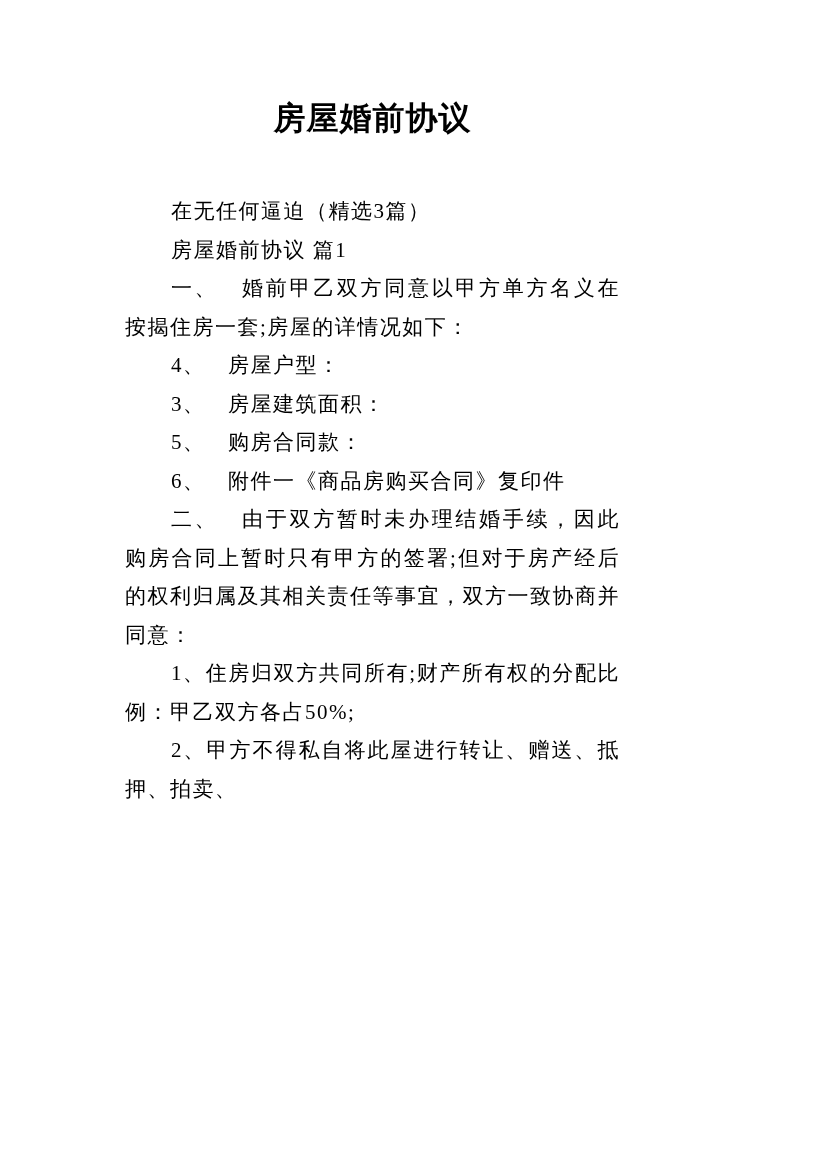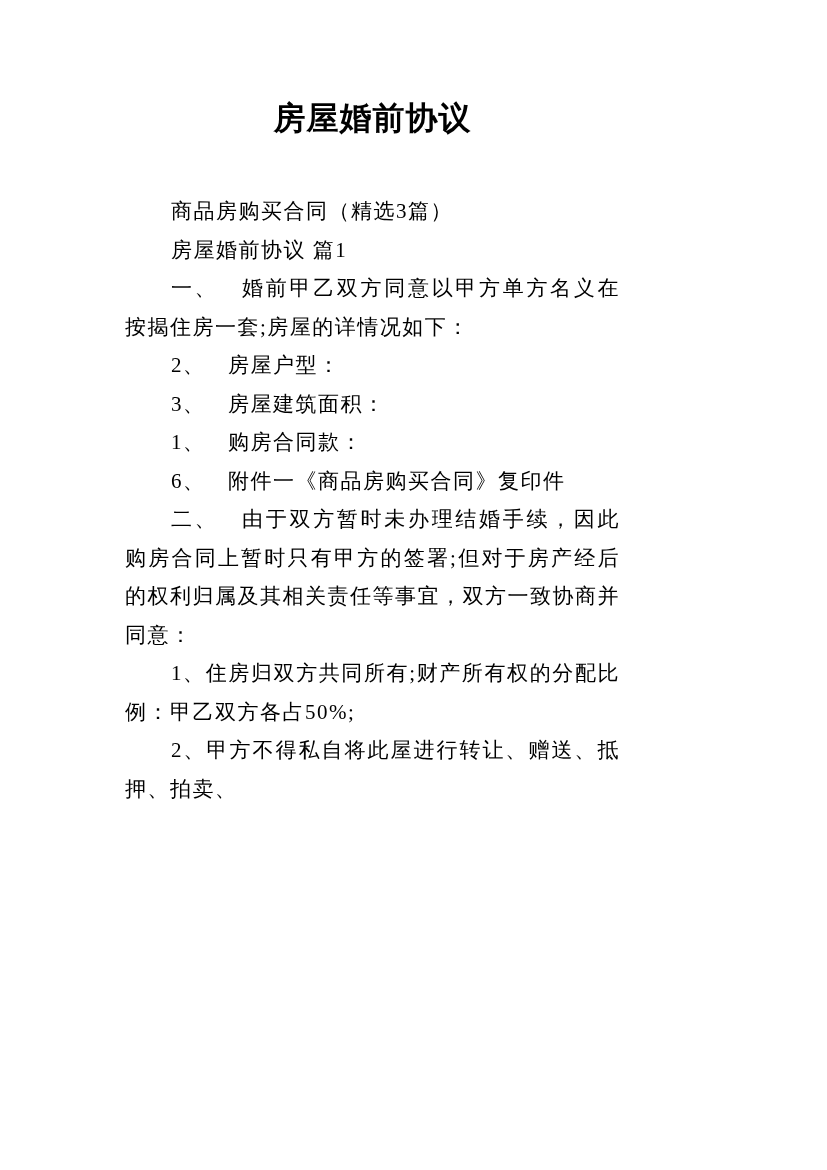--- a/index.html
+++ b/index.html
@@ -39,25 +39,25 @@
   }
 </style>
 </head>
 <body>
 
 <div class="page">
   <div class="doc-content">
     <h1 class="doc-title">房屋婚前协议</h1>
 
     <div>
-      <p class="para">商品房购买合同（精选3篇）</p>
+      <p class="para">在无任何逼迫（精选3篇）</p>
       <p class="para">房屋婚前协议 篇1</p>
       <p class="para">一、　婚前甲乙双方同意以甲方单方名义在　按揭住房一套;房屋的详情况如下：</p>
-      <p class="para">2、　房屋户型：</p>
+      <p class="para">4、　房屋户型：</p>
       <p class="para">3、　房屋建筑面积：</p>
-      <p class="para">1、　购房合同款：</p>
+      <p class="para">5、　购房合同款：</p>
       <p class="para">6、　附件一《商品房购买合同》复印件</p>
       <p class="para">二、　由于双方暂时未办理结婚手续，因此购房合同上暂时只有甲方的签署;但对于房产经后的权利归属及其相关责任等事宜，双方一致协商并同意：</p>
       <p class="para">1、住房归双方共同所有;财产所有权的分配比例：甲乙双方各占50%;</p>
       <p class="para">2、甲方不得私自将此屋进行转让、赠送、抵押、拍卖、</p>
     </div>
   </div>
 </div>
 
 </body></html>

